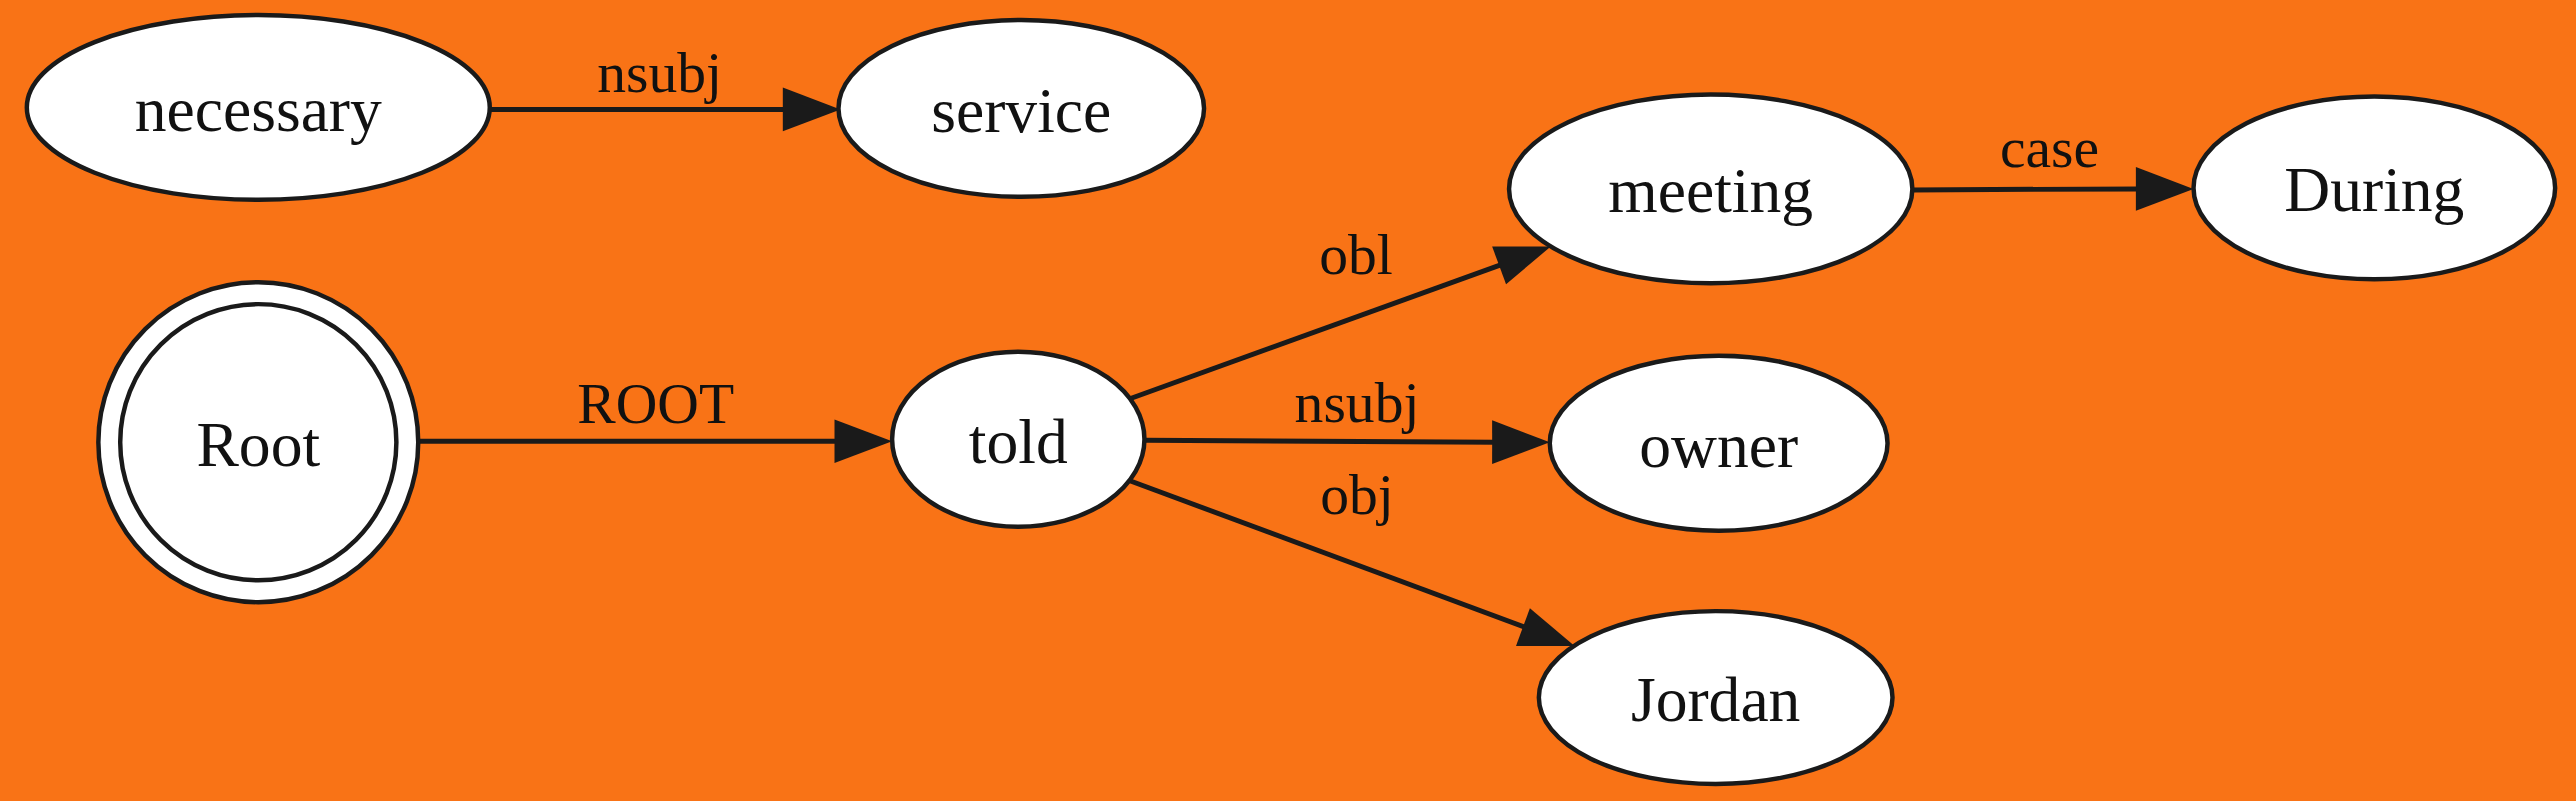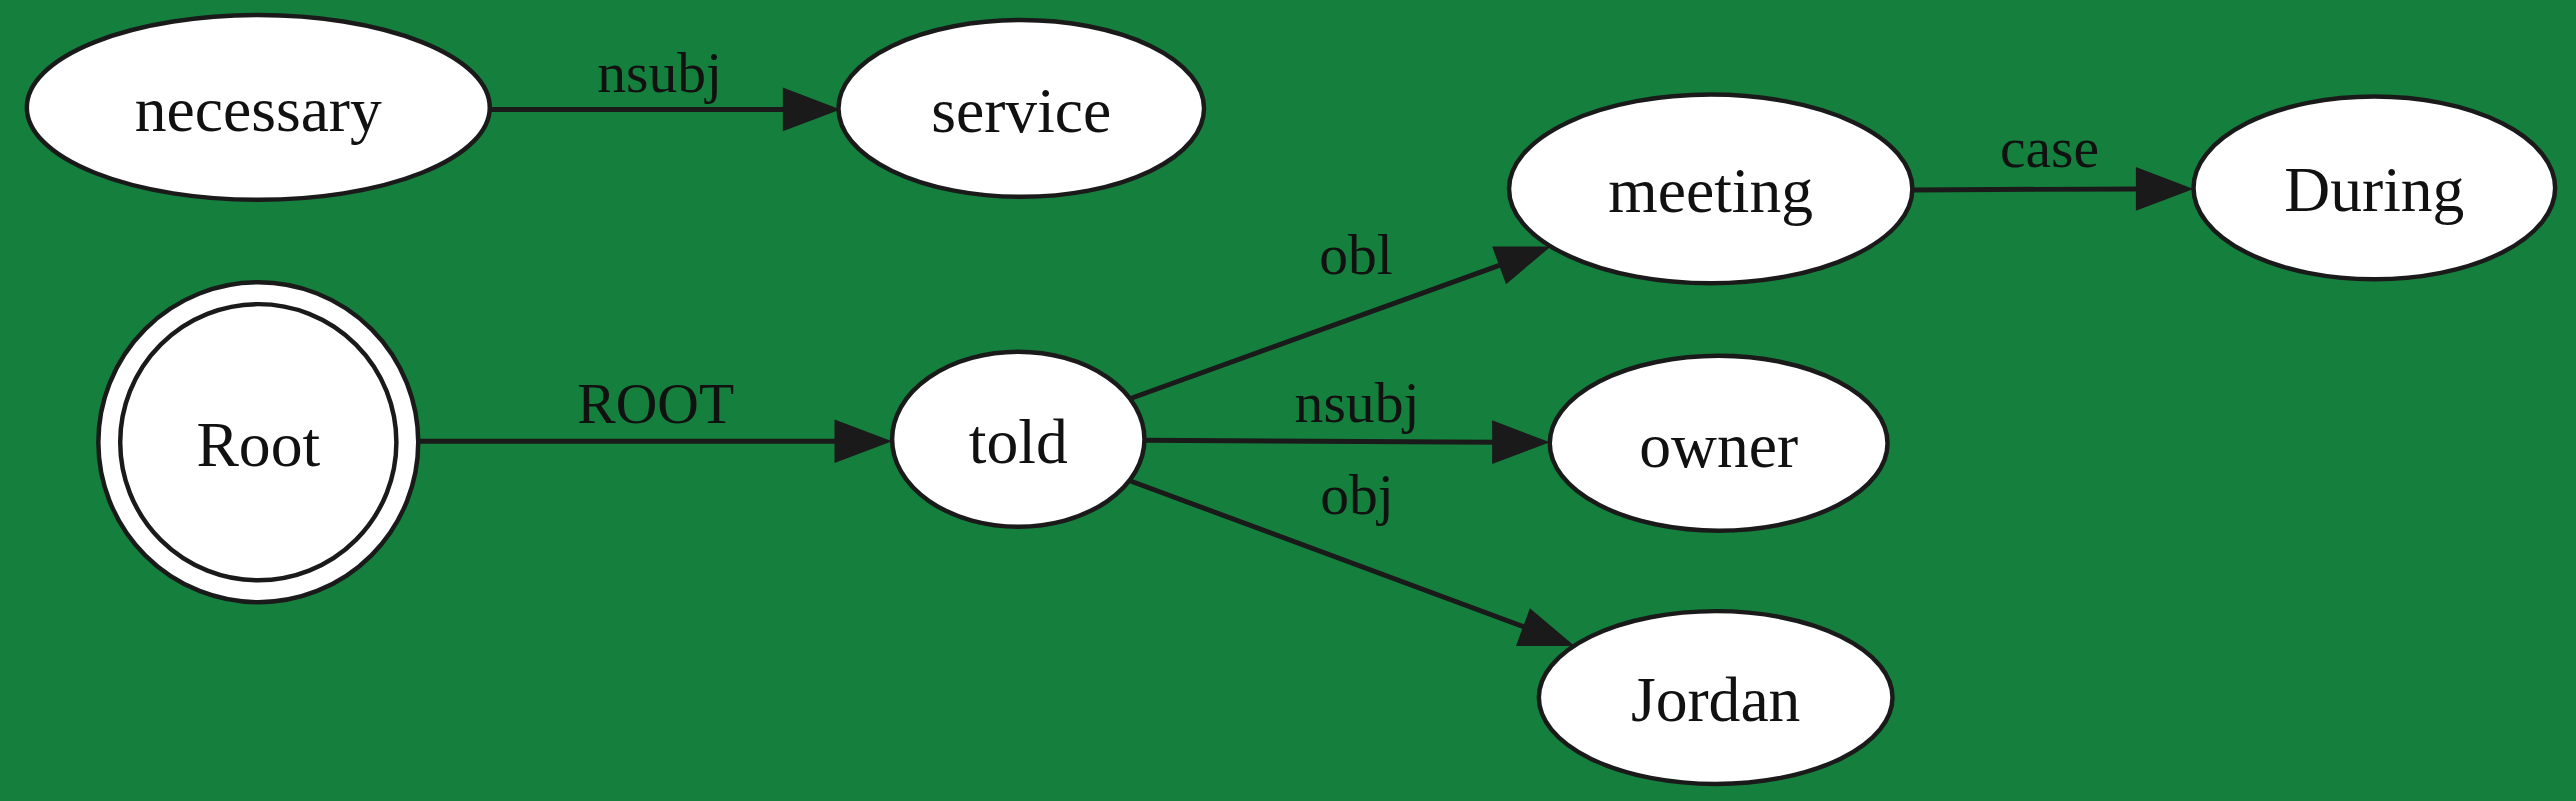--- a/index.html
+++ b/index.html
@@ -4,21 +4,21 @@
 <style>
   html, body {
     margin: 0;
     padding: 0;
     background: #ffffff;
   }
   .canvas-wrap {
     position: relative;
     width: 2576px;
     height: 802px;
-    background: #15803d;
+    background: #f97316;
     font-family: "Liberation Serif", "DejaVu Serif", serif;
   }
   svg { display: block; }
   .node-shape {
     fill: #ffffff;
     stroke: #1a1a1a;
     stroke-width: 4.5;
   }
   .node-shape-inner {
     fill: none;

